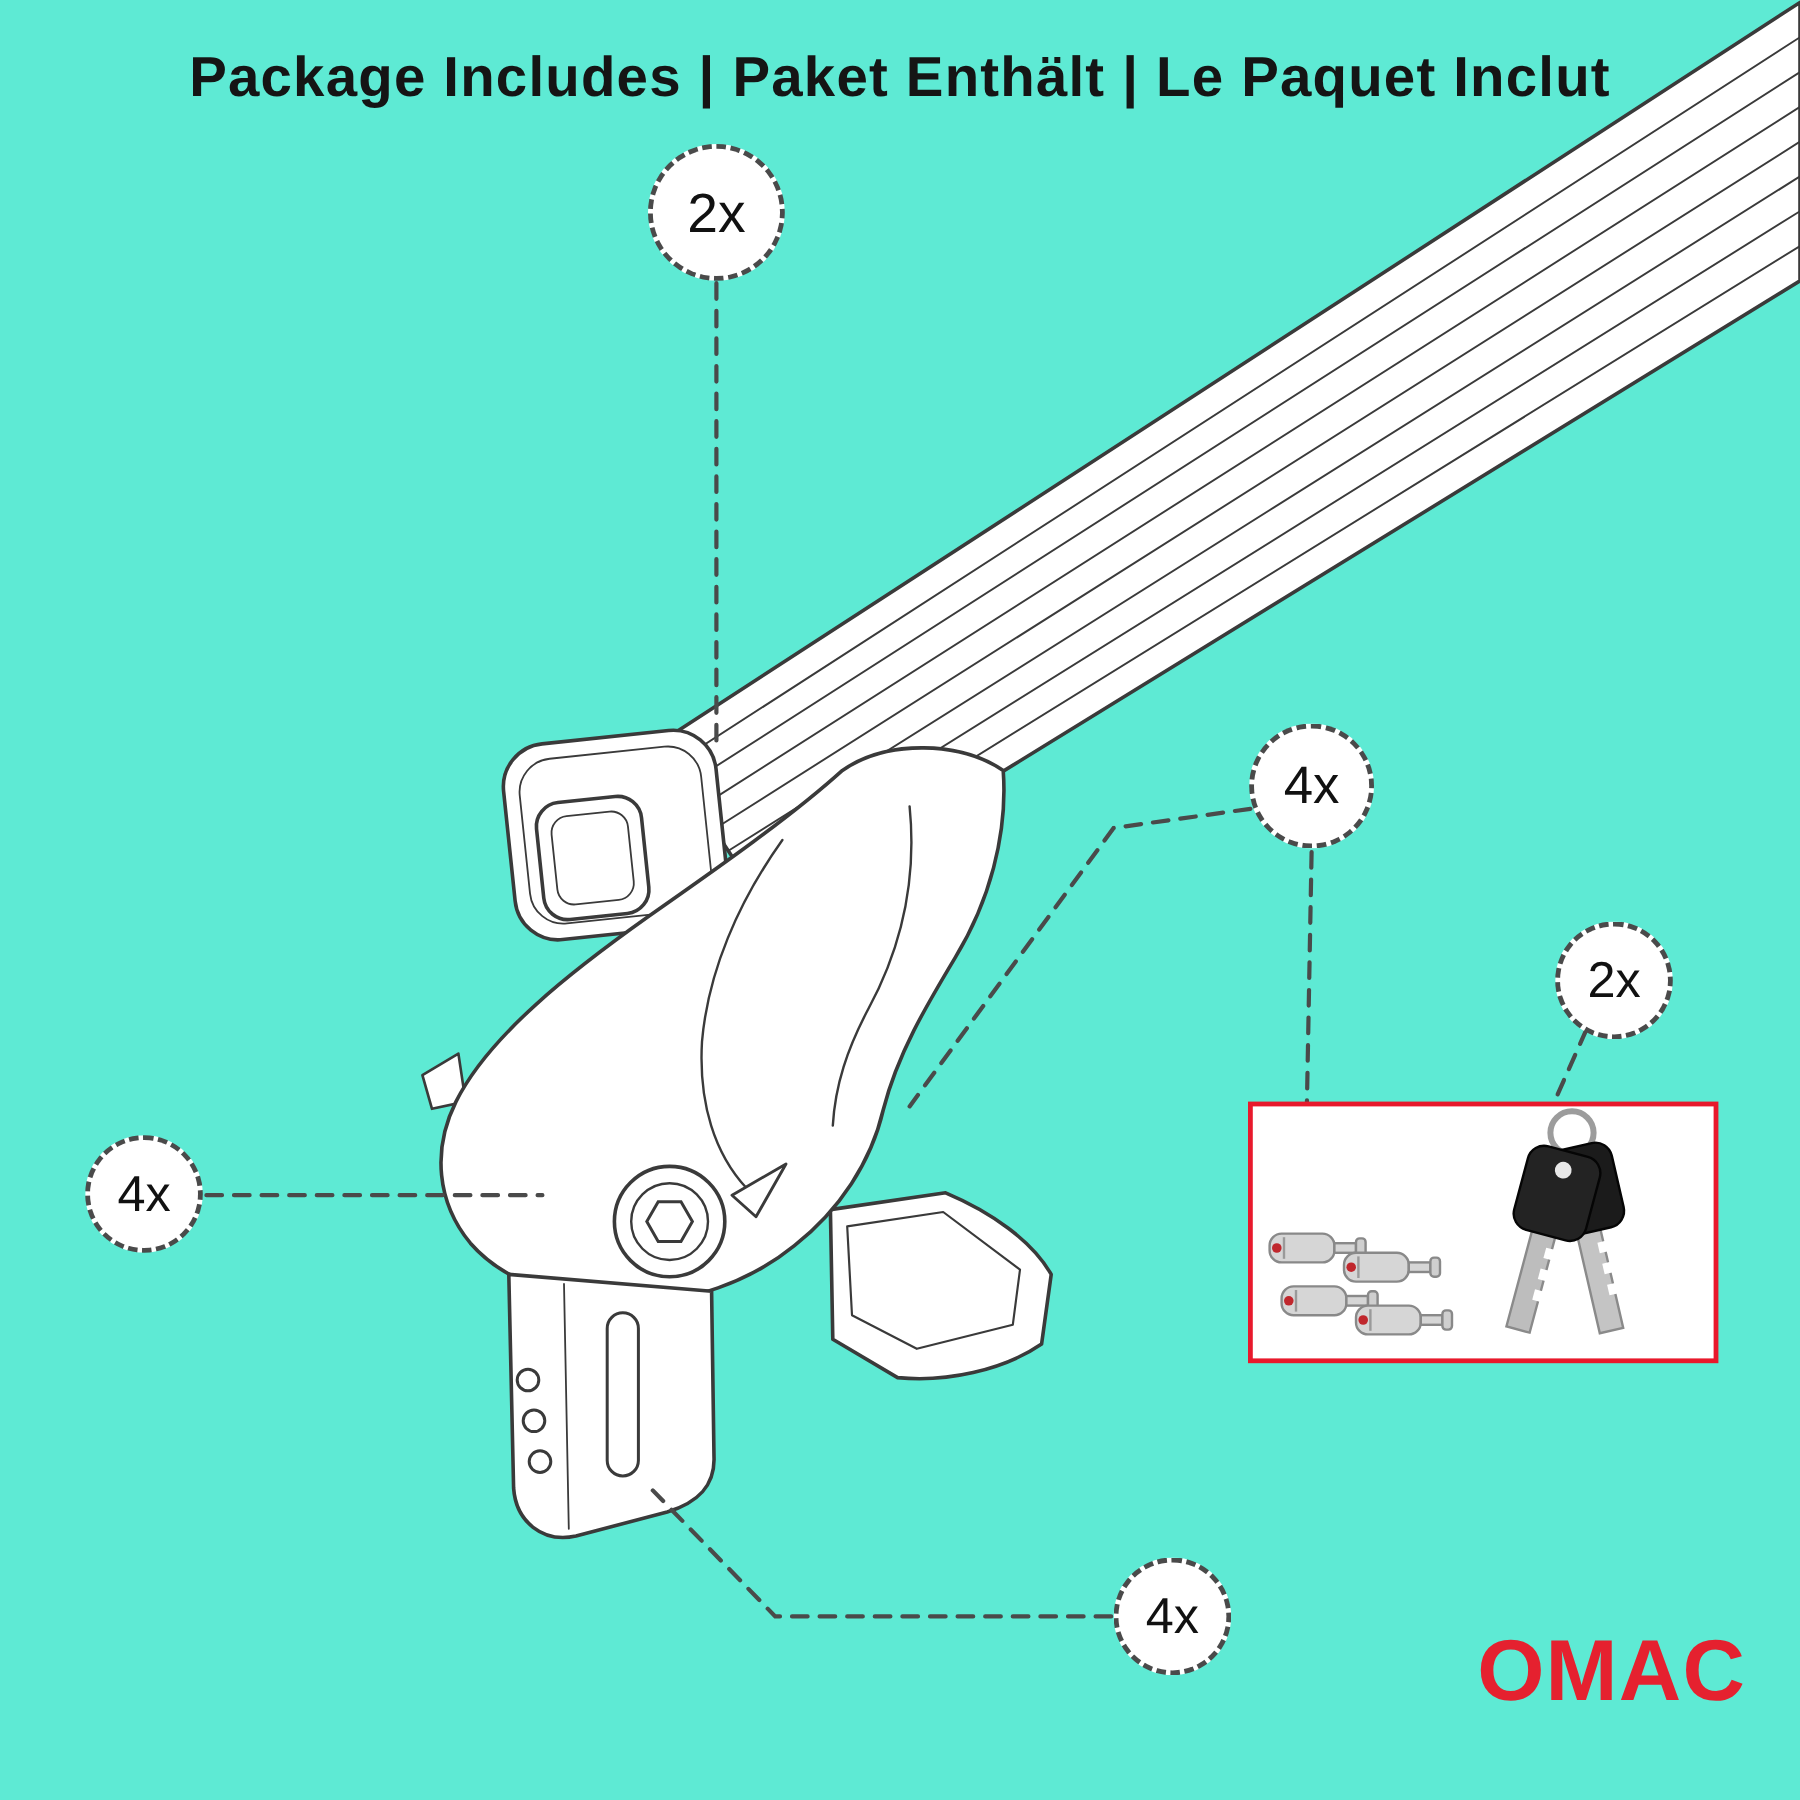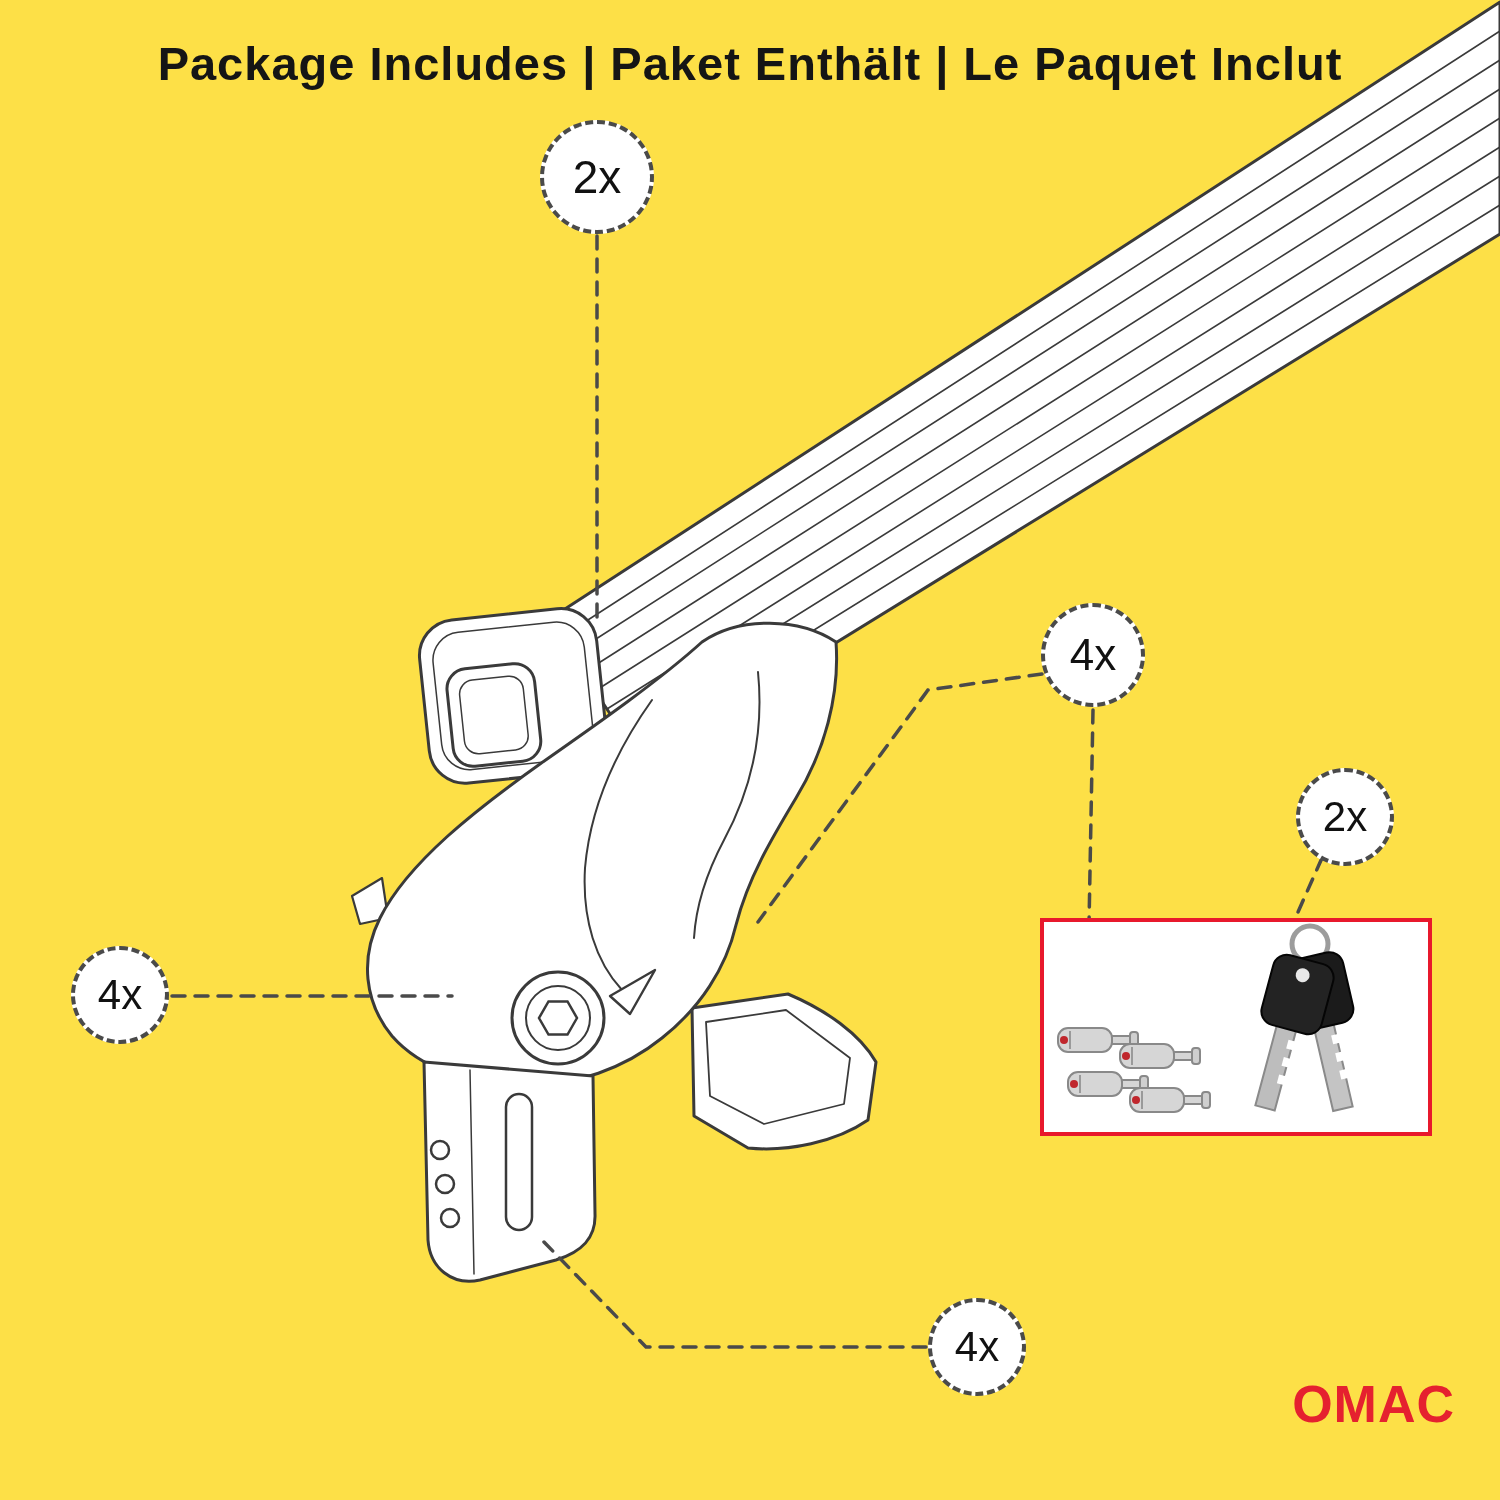--- a/index.html
+++ b/index.html
@@ -1,19 +1,19 @@
 <!DOCTYPE html>
 <html><head>
 <meta charset="utf-8">
 <style>
   html,body { margin:0; padding:0; background:#ffffff; }
   .canvas {
     position:relative;
     width:1500px; height:1500px;
-    background:#fde047;
+    background:#5eead4;
     font-family:"Liberation Sans", sans-serif;
     overflow:hidden;
   }
   .title {
     position:absolute;
     top:36px; left:0; width:100%;
     text-align:center;
     font-size:47px;
     font-weight:600;
     color:#151515;
@@ -33,21 +33,21 @@
     color:#111111;
   }
   .callout-crossbar { left:540px; top:120px; width:114px; height:114px; font-size:46px; }
   .callout-bolts    { left:1041px; top:603px; width:104px; height:104px; font-size:44px; }
   .callout-keys     { left:1296px; top:768px; width:98px;  height:98px;  font-size:42px; }
   .callout-foot     { left:71px;  top:946px; width:98px;  height:98px;  font-size:42px; }
   .callout-clamp    { left:928px; top:1298px; width:98px; height:98px;  font-size:42px; }
   .logo {
     position:absolute;
     right:45px; bottom:66px;
-    font-size:52px;
+    font-size:72px;
     font-weight:800;
     letter-spacing:1px;
     color:#e5212f;
   }
 </style>
 </head>
 <body>
 
 <div class="canvas">
 

